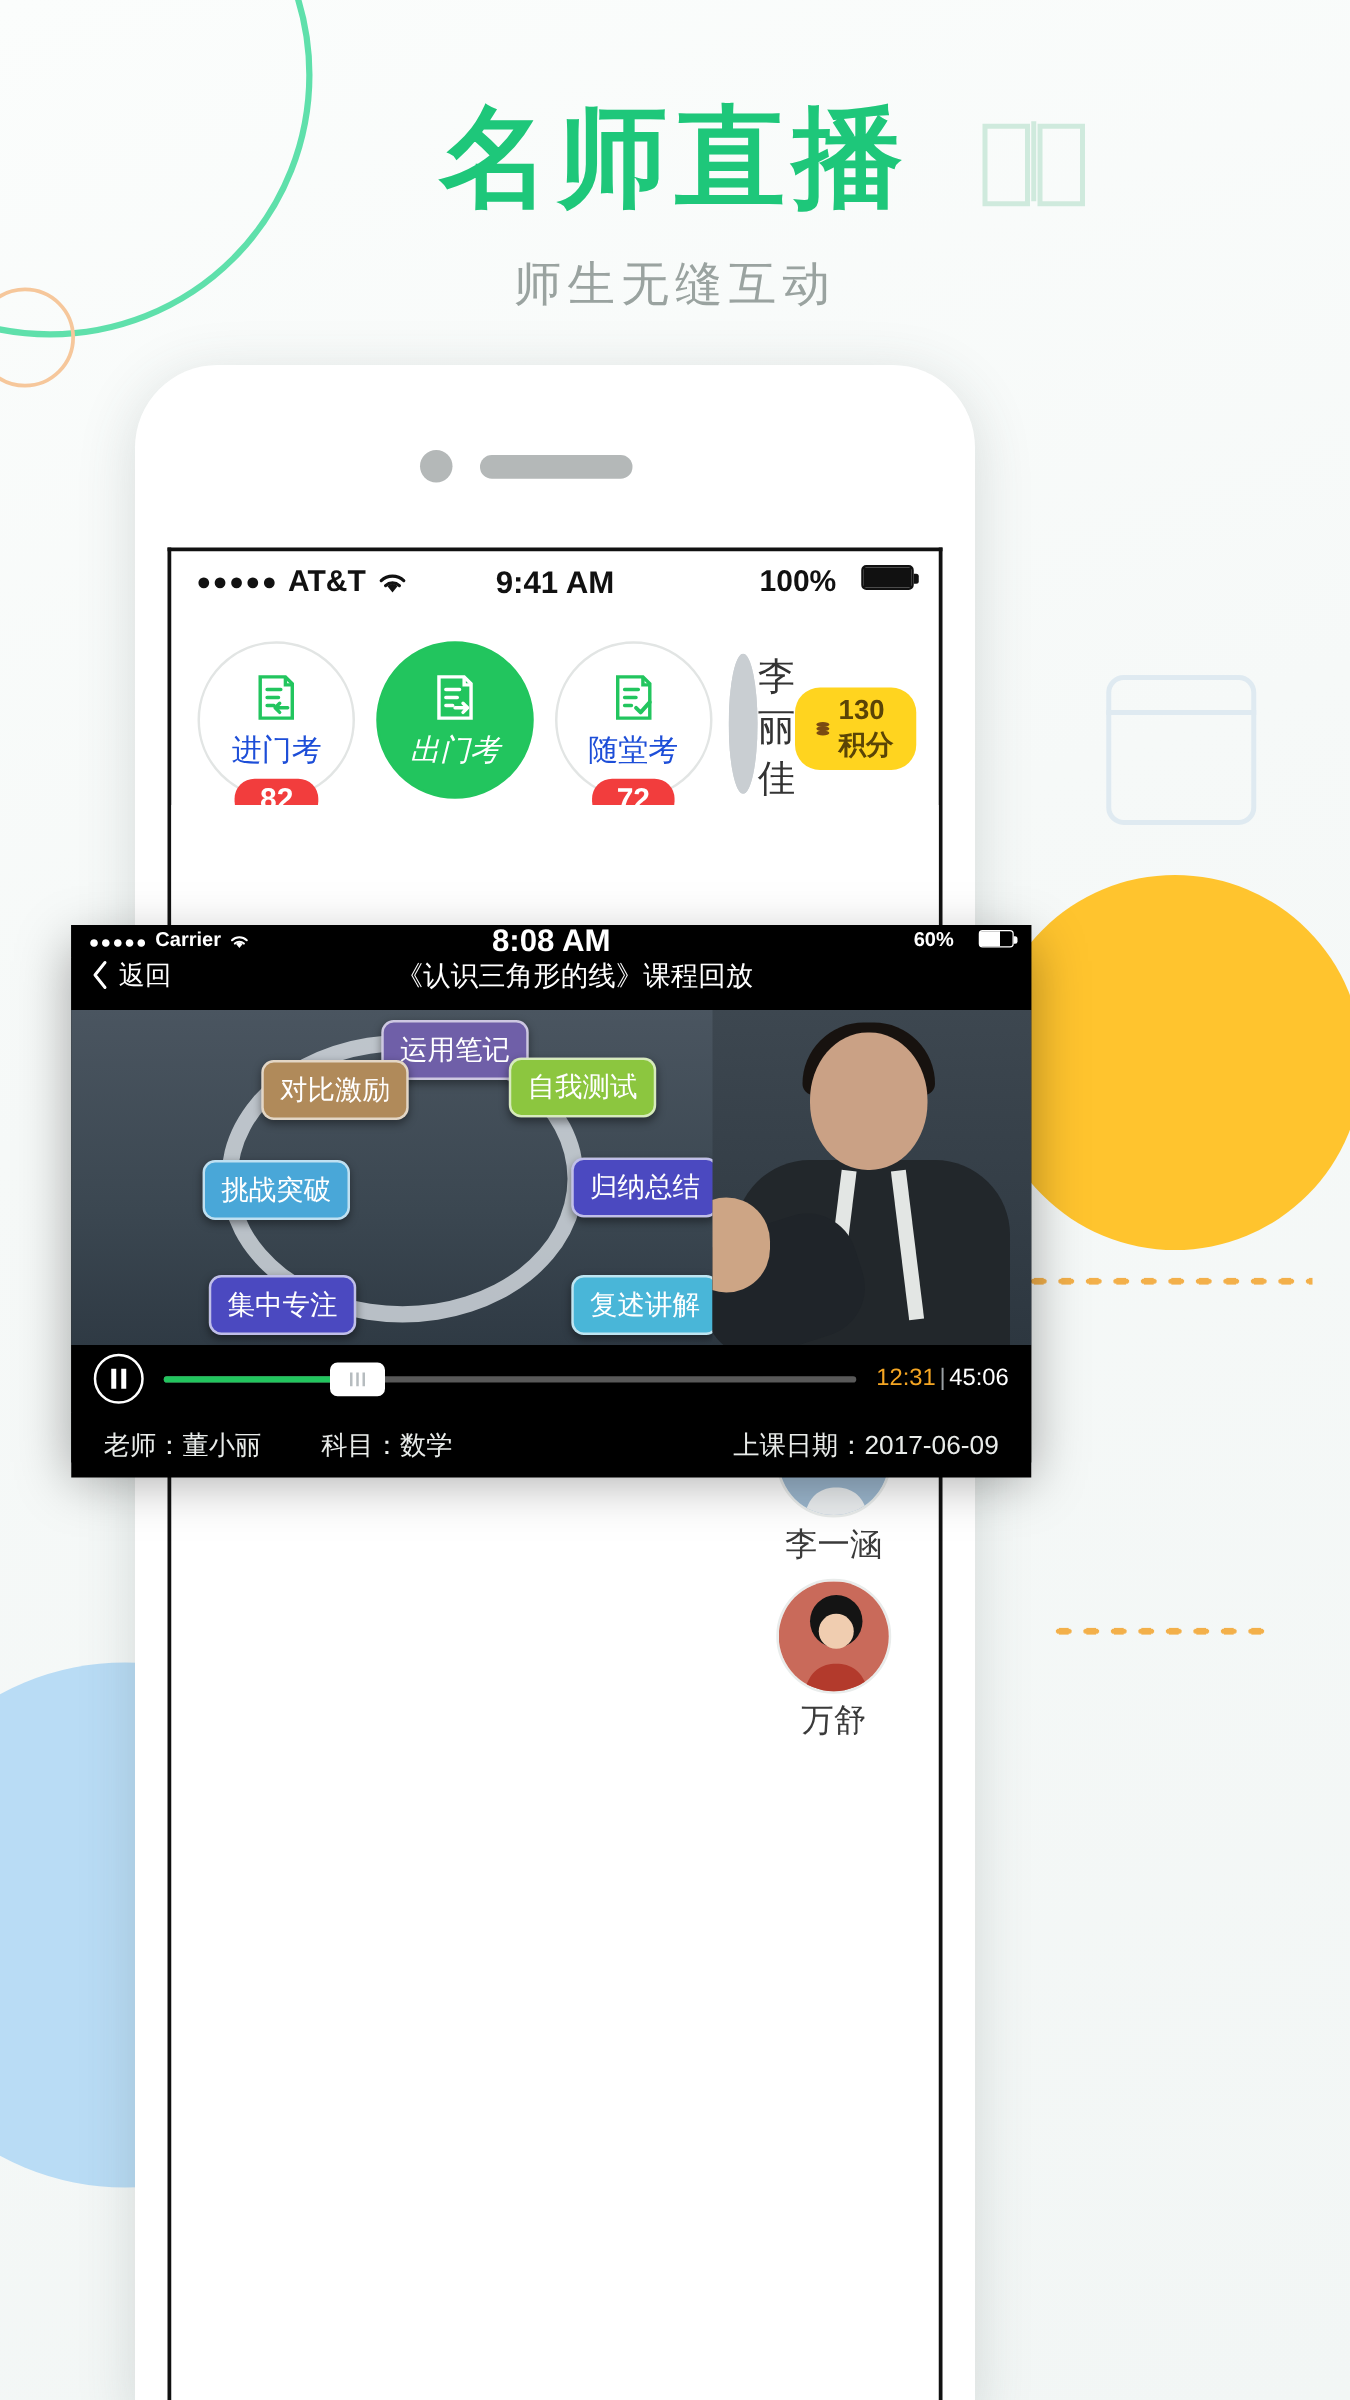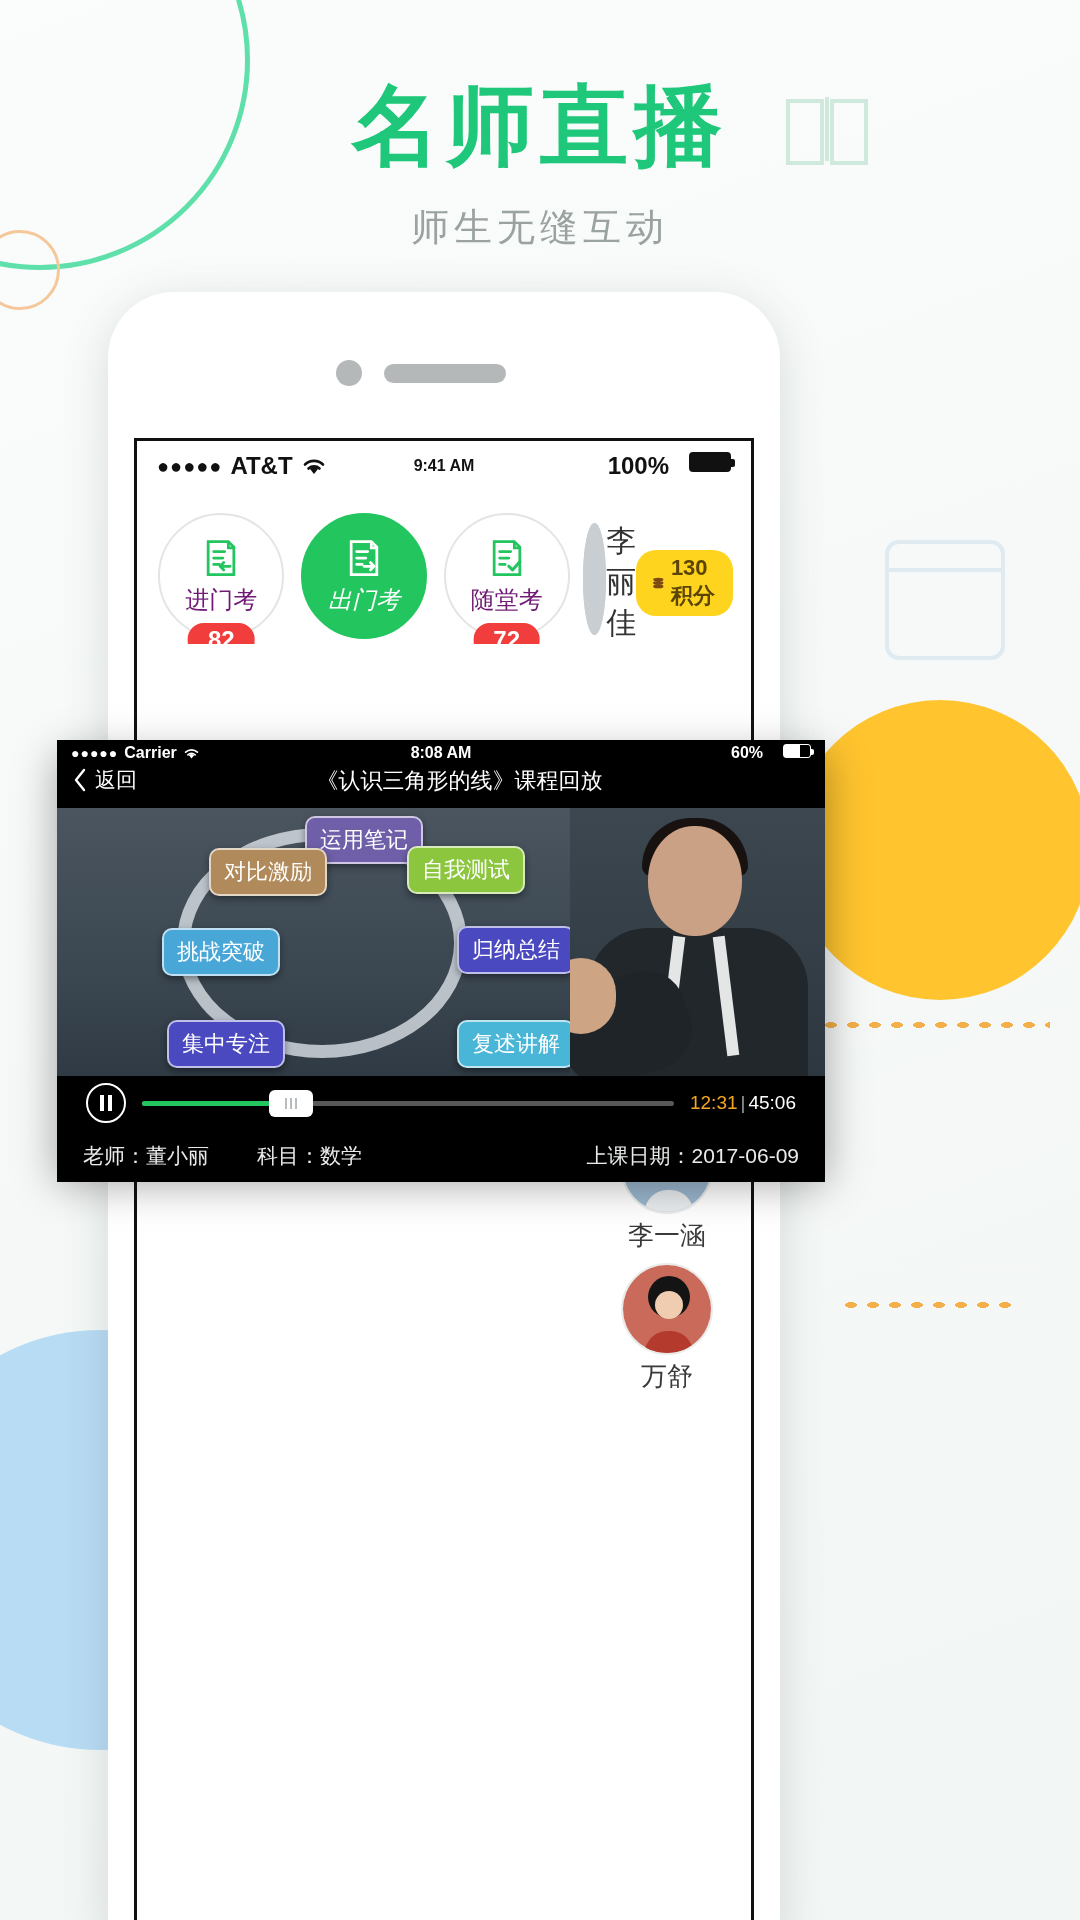--- a/index.html
+++ b/index.html
@@ -49,37 +49,37 @@
   .speaker { position: absolute; left: 276px; top: 72px; width: 122px; height: 19px;
              border-radius: 10px; background: #b4b8b8; }
   #screen { position: absolute; left: 26px; top: 146px; width: 620px; height: 1500px;
             background: #fff; border: 3px solid #111; border-bottom: none; overflow: hidden; }
 
   
   .statusbar { display: flex; align-items: center; height: 50px; padding: 0 20px;
                font-size: 24px; font-weight: bold; color: #111; }
   .sb-left { display: flex; align-items: center; gap: 8px; flex: 1; }
   .sb-dots { letter-spacing: 1px; font-size: 20px; }
-  .sb-center { font-size: 16px; }
+  .sb-center { font-size: 25px; }
   .sb-right { flex: 1; display: flex; justify-content: flex-end; gap: 20px; }
   .batt { width: 42px; height: 20px; border: 2px solid #111; border-radius: 4px; position: relative; }
   .batt:after { content:""; position:absolute; right:-6px; top:5px; width:4px; height:8px;
                 background:#111; border-radius:0 2px 2px 0; }
   .batt i { display:block; height:100%; background:#111; }
 
   
   .exam-row { display: flex; align-items: flex-start; padding: 22px 18px 0 18px; gap: 10px; }
   .exam-cell { width: 142px; display: flex; flex-direction: column; align-items: center;
                position: relative; }
   .exam-circle { width: 126px; height: 126px; border-radius: 50%; border: 2px solid #e2e5e4;
                  display: flex; flex-direction: column; align-items: center;
                  justify-content: center; background: #fff; }
   .exam-circle.active { background: #22c55e; border-color: #22c55e; font-style: italic; }
   .exam-ico { width: 44px; height: 44px; }
-  .exam-label { font-size: 24px; color: #701a75; margin-top: 4px; }
+  .exam-label { font-size: 24px; color: #1d4ed8; margin-top: 4px; }
   .exam-circle.active .exam-label { color: #fff; }
   .exam-badge { position: absolute; top: 110px; left: 50%; transform: translateX(-50%);
                 background: #f23d3d; color: #fff; font-size: 24px; font-weight: bold;
                 padding: 3px 20px; border-radius: 16px; }
   .user-cell { width: 150px; display: flex; flex-direction: row; align-items: center; }
   .user-avatar { width: 112px; height: 112px; border-radius: 50%; overflow: hidden;
                  background: #c9ced2; position: relative; }
   .user-name { font-size: 30px; color: #333; margin-top: 8px; font-weight: 500; }
   .points-badge { margin-top: 8px; background: #ffd41f; border-radius: 20px;
                   padding: 5px 16px; font-size: 22px; color: #5a4406; display: flex;
@@ -133,21 +133,21 @@
             background:#17120f; }
   .t-body { position:absolute; left:18px; top:120px; width:220px; height:150px; border-radius:60px 60px 0 0;
             background:#22272b; }
   .t-lan  { position:absolute; left:96px; top:128px; width:12px; height:120px; background:#e3e6e4; transform:rotate(7deg); }
   .t-lan2 { position:absolute; left:150px; top:128px; width:12px; height:120px; background:#e3e6e4; transform:rotate(-7deg); }
   .t-arm  { position:absolute; left:-10px; top:170px; width:130px; height:100px; border-radius:40px;
             background:#1f2429; transform:rotate(-18deg); }
   .t-hand { position:absolute; left:-24px; top:150px; width:70px; height:76px; border-radius:36px; background:#cda585; }
 
   .v-controls { height: 54px; background: #000; display: flex; align-items: center;
-                padding: 0 29px; gap: 16px; }
+                padding: 0 18px; gap: 16px; }
   .play-btn { width: 40px; height: 40px; border-radius: 50%; border: 2.5px solid #fff;
               display: flex; align-items: center; justify-content: center; gap: 4px; }
   .play-btn span { display:block; width:4px; height:16px; background:#fff; }
   .track { flex: 1; height: 5px; background: rgba(255,255,255,.35); border-radius: 3px;
            position: relative; }
   .track-fill { position:absolute; left:0; top:0; height:100%; background:#22c55e; border-radius:3px; }
   .knob { position: absolute; top: -11px; width: 44px; height: 27px; border-radius: 6px;
           background: #fff; transform: translateX(-50%); display:flex; align-items:center;
           justify-content:center; gap:3px; }
   .knob i { display:block; width:2px; height:11px; background:#b6bcbf; }

